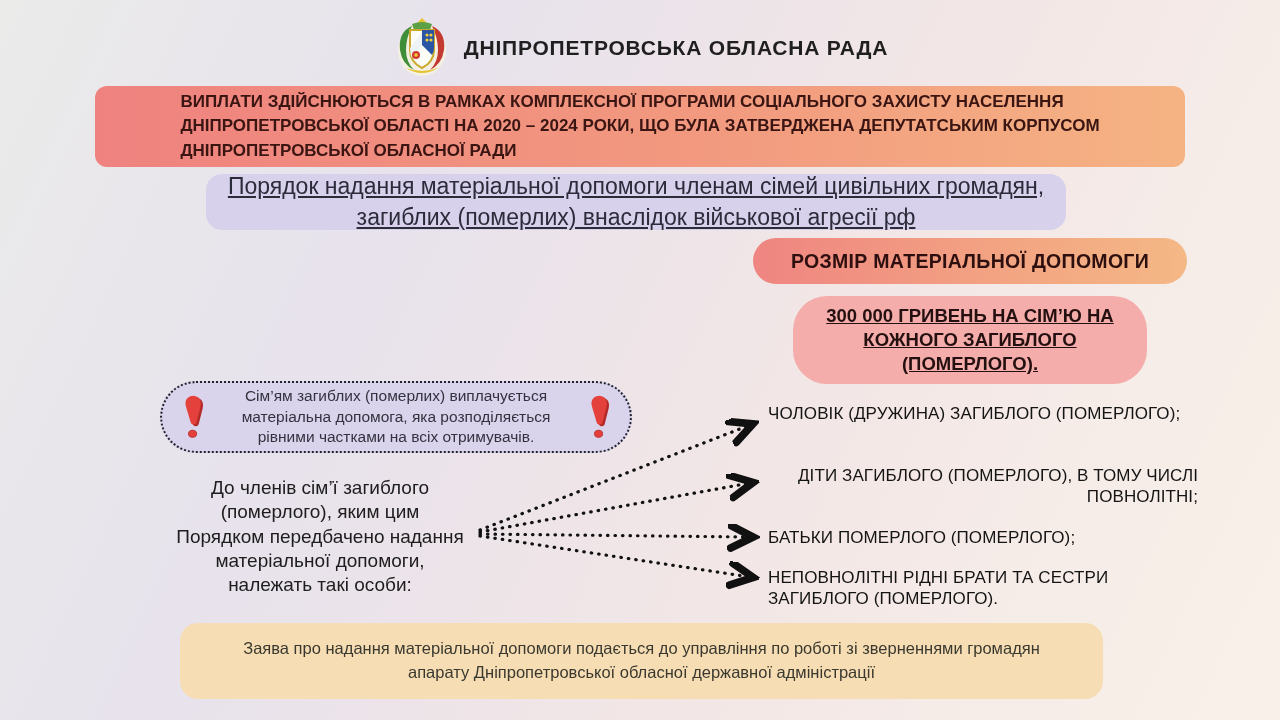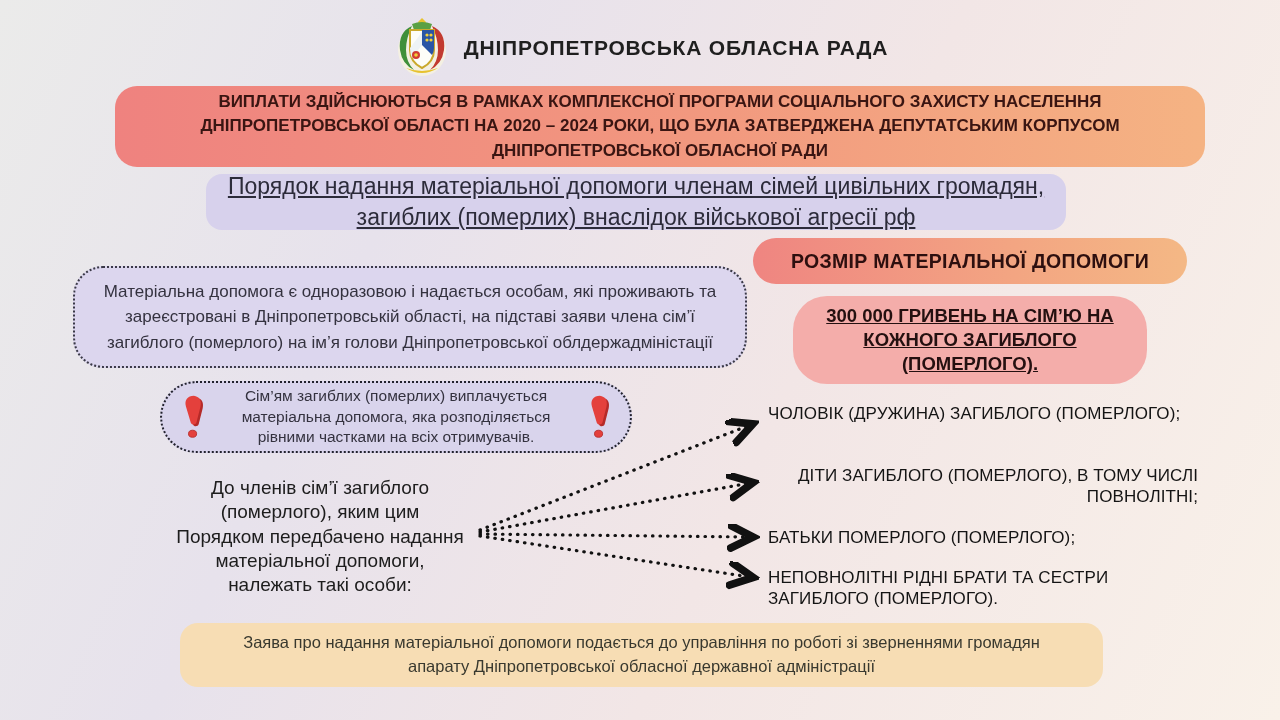--- a/index.html
+++ b/index.html
@@ -17,25 +17,25 @@
 
   
   .header { position: absolute; left: 0; top: 16px; width: 1280px; height: 64px;
     display: flex; align-items: center; justify-content: center; gap: 12px; }
   .logo { width: 60px; height: 60px; flex: 0 0 auto; }
   .header-title { font-size: 21px; font-weight: 600; color: #1f1f1f; letter-spacing: 0.8px; }
 
   
   .banner {
     position: absolute; left: 95px; top: 86px; width: 1090px; height: 81px;
-    border-radius: 22px;
+    border-radius: 12px;
     background: linear-gradient(90deg, #ef827f 0%, #f2997f 55%, #f5b383 100%);
     display: flex; align-items: center; justify-content: center;
-    text-align: center; padding: 6px 26px;
-    color: #3a1512; font-weight: bold; font-size: 17px; line-height: 1.42; margin-left: 20px;
+    padding: 6px 26px;
+    color: #3a1512; font-weight: bold; font-size: 17px; line-height: 1.42;
   }
 
   
   .program-box {
     position: absolute; left: 206px; top: 174px; width: 860px; height: 56px;
     background: #d7d1ec; border-radius: 16px;
     display: flex; align-items: center; justify-content: center;
     text-align: center; color: #2c2b3a; font-size: 23px; line-height: 1.35; text-decoration: underline;
   }
 
@@ -84,21 +84,21 @@
   
   .beneficiary { position: absolute; left: 768px; width: 430px;
     color: #141414; font-weight: normal; font-size: 17px; line-height: 1.24; letter-spacing: 0.1px; }
   .b1 { top: 403px; }
   .b2 { top: 465px; text-align: right; }
   .b3 { top: 527px; }
   .b4 { top: 567px; }
 
   
   .footer-box {
-    position: absolute; left: 180px; top: 623px; width: 923px; height: 64px;
+    position: absolute; left: 180px; top: 623px; width: 923px; height: 76px;
     background: #f7ddb4; border-radius: 18px;
     display: flex; align-items: center; justify-content: center;
     text-align: center; color: #39392f; font-size: 16.5px; line-height: 1.45; padding: 4px 20px;
   }
 </style>
 </head>
 <body>
 
 <div class="stage">
 
@@ -123,23 +123,20 @@
     <div class="header-title">ДНІПРОПЕТРОВСЬКА ОБЛАСНА РАДА</div>
   </div>
 
   <div class="banner multiline">ВИПЛАТИ ЗДІЙСНЮЮТЬСЯ В РАМКАХ КОМПЛЕКСНОЇ ПРОГРАМИ СОЦІАЛЬНОГО ЗАХИСТУ НАСЕЛЕННЯ
 ДНІПРОПЕТРОВСЬКОЇ ОБЛАСТІ НА 2020 – 2024 РОКИ, ЩО БУЛА ЗАТВЕРДЖЕНА ДЕПУТАТСЬКИМ КОРПУСОМ
 ДНІПРОПЕТРОВСЬКОЇ ОБЛАСНОЇ РАДИ</div>
 
   <div class="program-box multiline">Порядок надання матеріальної допомоги членам сімей цивільних громадян,
 загиблих (померлих) внаслідок військової агресії рф</div>
 
-  <div class="eligibility-box multiline">Матеріальна допомога є одноразовою і надається особам, які проживають та
-зареєстровані в Дніпропетровській області, на підставі заяви члена сім’ї
-загиблого (померлого) на ім’я голови Дніпропетровської облдержадміністації</div>
 
   <div class="size-header">РОЗМІР МАТЕРІАЛЬНОЇ ДОПОМОГИ</div>
 
   <div class="amount-box multiline">300 000 ГРИВЕНЬ НА СІМ’Ю НА
 КОЖНОГО ЗАГИБЛОГО
 (ПОМЕРЛОГО).</div>
 
   <div class="note-box">
     <svg class="excl" viewBox="0 0 34 52">
       <path d="M19,3 C25,4 28,8 26.5,15 L22,33 C21.3,36 16.5,36.5 15.5,33.5 L10,15 C8,8 12,3 19,3 Z" fill="#b52a28" transform="translate(1.5,1)"></path>

